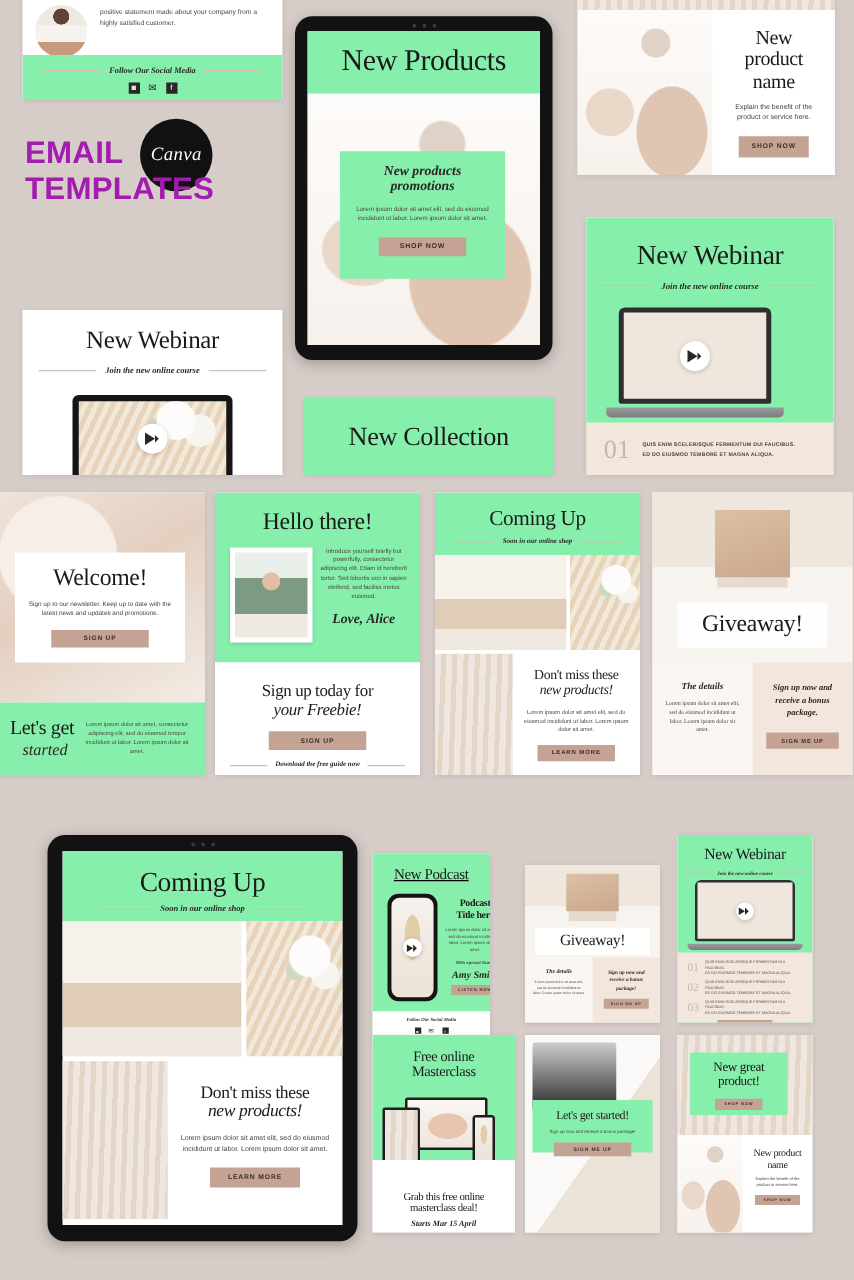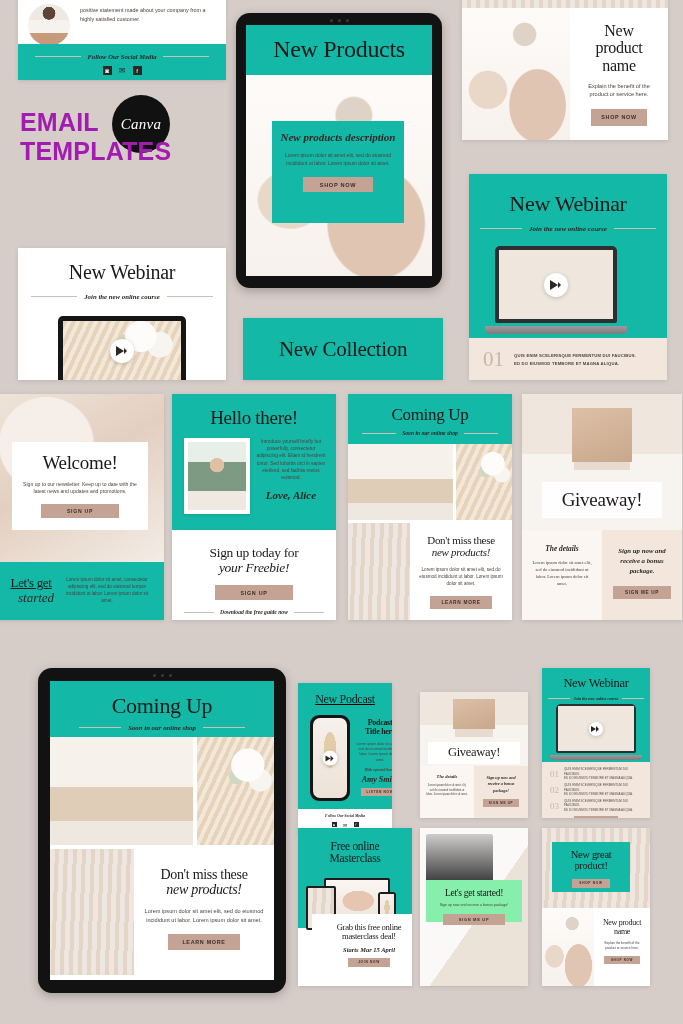--- a/index.html
+++ b/index.html
@@ -12,21 +12,21 @@
   }
   .serif { font-family:"Liberation Serif", serif; }
 
   
   .card {
     position:absolute;
     background:#fff;
     overflow:hidden;
     box-shadow:0 1px 4px rgba(90,75,70,.18);
   }
-  .cream { background:#14b8a6; }
+  .cream { background:#86efac; }
 
   .title {
     font-family:"Liberation Serif", serif;
     color:#1c1a19;
     text-align:center;
     line-height:1.08;
     letter-spacing:-.3px;
   }
   .script {
     font-family:"Liberation Serif", serif;
@@ -197,21 +197,21 @@
       <i></i>
       <i></i>
       <i></i>
     </div>
   <div class="screen" style="left:10px;top:12px;right:10px;bottom:12px;">
     <div class="cream" style="height:50px;display:flex;align-items:center;justify-content:center;">
       <div class="title" style="font-size:24px;">New Products</div>
     </div>
     <div class="ph ph-shoe" style="position:absolute;left:0;top:50px;right:0;bottom:0;">
       <div class="cream" style="position:absolute;left:26px;top:46px;width:132px;height:102px;padding:10px 8px 0;">
-        <div class="script" style="font-size:11px;font-weight:bold;line-height:1.12;">New products description</div>
+        <div class="script" style="font-size:11px;font-weight:bold;line-height:1.12;">New products promotions</div>
         <div class="body-txt" style="font-size:5px;margin-top:9px;">Lorem ipsum dolor sit amet elit, sed do eiusmod  incididunt ut labor. Lorem ipsum dolor sit amet.</div>
         <div class="btn" style="width:70px;height:15px;margin:10px auto 0;font-size:5.6px;">SHOP NOW</div>
       </div>
     </div>
   </div>
 </div>
 
 <div class="card" style="left:462px;top:-6px;width:206px;height:146px;">
   <div class="ph ph-rack" style="height:14px;"></div>
   <div class="ph ph-shoe" style="position:absolute;left:0;top:14px;width:108px;bottom:0;"></div>
@@ -271,21 +271,21 @@
 
 <div class="card" style="left:-4px;top:394px;width:168px;height:226px;">
   <div class="ph ph-cloth" style="position:absolute;left:0;top:0;right:0;height:168px;"></div>
   <div style="position:absolute;left:16px;top:48px;width:136px;height:88px;background:#fff;padding:11px 10px 0;">
     <div class="title" style="font-size:19px;">Welcome!</div>
     <div class="body-txt" style="font-size:5.1px;margin-top:7px;">Sign up to our newsletter. Keep up to date with the latest news and updates and promotions.</div>
     <div class="btn" style="width:78px;height:14px;margin:8px auto 0;font-size:5.2px;">SIGN UP</div>
   </div>
   <div class="cream" style="position:absolute;left:0;bottom:0;width:100%;height:58px;display:flex;align-items:center;padding:0 12px;gap:8px;">
     <div>
-      <div class="title" style="font-size:13px;text-align:center;text-decoration:underline;">Let's get</div>
+      <div class="title" style="font-size:16px;text-align:center;">Let's get</div>
       <div class="script" style="font-size:13px;text-align:left;padding-left:10px;">started</div>
     </div>
     <div class="body-txt" style="font-size:4.6px;flex:1;">Lorem ipsum dolor sit amet, consectetur adipiscing elit, sed do eiusmod tempor incididunt ut labor. Lorem ipsum dolor sit amet.</div>
   </div>
 </div>
 
 <div class="card" style="left:172px;top:394px;width:164px;height:226px;">
   <div class="cream" style="position:absolute;inset:0 0 90px 0;"></div>
   <div class="title" style="position:relative;font-size:19px;padding-top:14px;">Hello there!</div>
   <div style="position:absolute;left:12px;top:44px;width:66px;height:76px;background:#fff;padding:4px;box-shadow:0 1px 3px rgba(0,0,0,.13);">
@@ -478,21 +478,21 @@
   </div>
   <div style="position:absolute;left:26px;top:50px;width:66px;height:42px;background:#1d1d1d;padding:2px;border-radius:2px;">
     <div class="ph ph-dress" style="width:100%;height:100%;"></div>
   </div>
   <div style="position:absolute;left:8px;top:58px;width:30px;height:44px;background:#1d1d1d;padding:2px;border-radius:2px;">
     <div class="ph ph-rack" style="width:100%;height:100%;"></div>
   </div>
   <div style="position:absolute;left:80px;top:64px;width:18px;height:38px;background:#1d1d1d;padding:2px;border-radius:3px;">
     <div class="ph ph-pampas" style="width:100%;height:100%;"></div>
   </div>
-  <div style="position:absolute;left:14px;bottom:0;width:100%;height:72px;background:#fff;padding-top:9px;">
+  <div style="position:absolute;left:0;bottom:0;width:100%;height:58px;background:#fff;padding-top:25px;">
     <div class="title" style="font-size:8.6px;">Grab this free online</div>
     <div class="title" style="font-size:8.6px;">masterclass deal!</div>
     <div class="script" style="font-size:6.5px;margin-top:4px;font-weight:bold;">Starts Mar 15 April</div>
     <div class="btn" style="width:42px;height:9px;margin:5px auto 0;font-size:3.2px;">JOIN NOW</div>
   </div>
 </div>
 
 <div class="card" style="left:420px;top:828px;width:108px;height:158px;">
   <div class="ph ph-desk" style="position:absolute;inset:0;"></div>
   <div style="position:absolute;left:6px;top:52px;width:96px;height:42px;background:#86efac;padding:8px 7px 0;">

